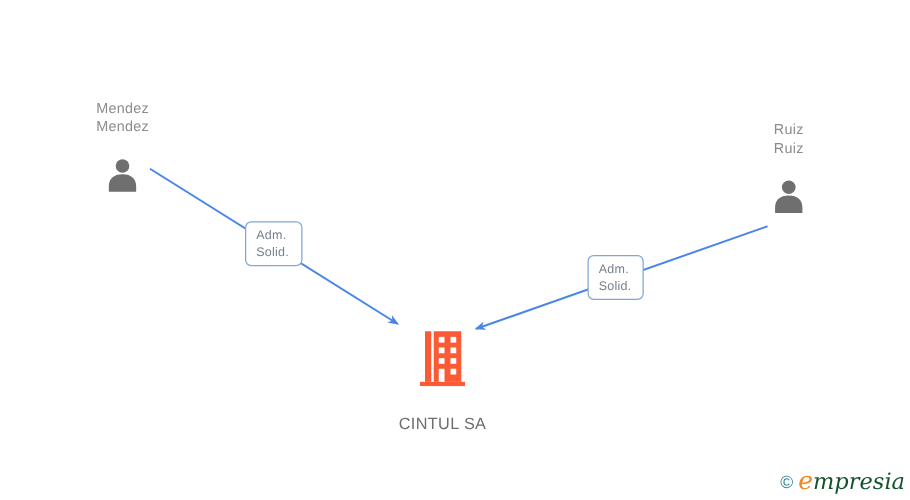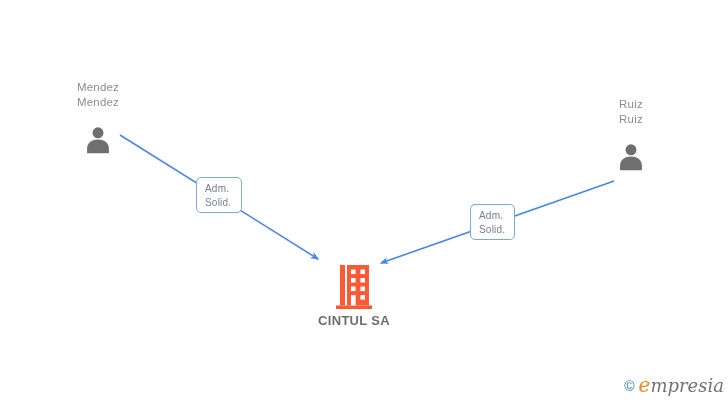--- a/index.html
+++ b/index.html
@@ -13,40 +13,40 @@
   
   .node{position:absolute;text-align:center;}
   .person-name{
     color:#8c8c8c;font-size:11.5px;line-height:15px;letter-spacing:.2px;
   }
   .person-name span{display:block;}
   .person-icon-wrap{margin-top:14px;line-height:0;}
 
   .company-node{position:absolute;text-align:center;width:120px;}
   .company-name{
-    color:#6e6e6e;font-weight:bold;font-size:13px;letter-spacing:.3px;margin-top:4px;
+    color:#6e6e6e;font-weight:normal;font-size:13px;letter-spacing:.3px;margin-top:22px;
   }
 
   
   .rel-box{
     position:absolute;background:#ffffff;border:1.5px solid #7fa8d9;border-radius:5px;
     box-sizing:border-box;padding:4px 0 12px 8px;
     font-size:10px;line-height:14px;color:#77808c;letter-spacing:.2px;
   }
   .rel-box span{display:block;}
 
   
   .brand{
     position:absolute;right:4px;bottom:4px;display:flex;align-items:center;gap:4px;
     font-family:"DejaVu Serif","Liberation Serif",serif;
   }
   .brand .copy{color:#2a7f9e;font-size:14px;font-family:"Liberation Sans",sans-serif;}
   .brand .logo{font-style:italic;font-size:18px;line-height:20px;}
   .brand .logo .e{color:#f5851f;font-size:20px;}
-  .brand .logo .rest{color:#737373;}
+  .brand .logo .rest{color:#14532d;}
 </style>
 </head>
 <body>
 
 <div class="canvas">
 
   <svg class="edges" viewBox="0 0 728 400">
     <defs>
       <marker id="arrowhead" markerWidth="11" markerHeight="9" refX="7.5" refY="3.5" orient="auto" markerUnits="userSpaceOnUse">
         <path d="M0,0 L9,3.5 L0,7 L2.6,3.5 Z" fill="#4a86e8"></path>

